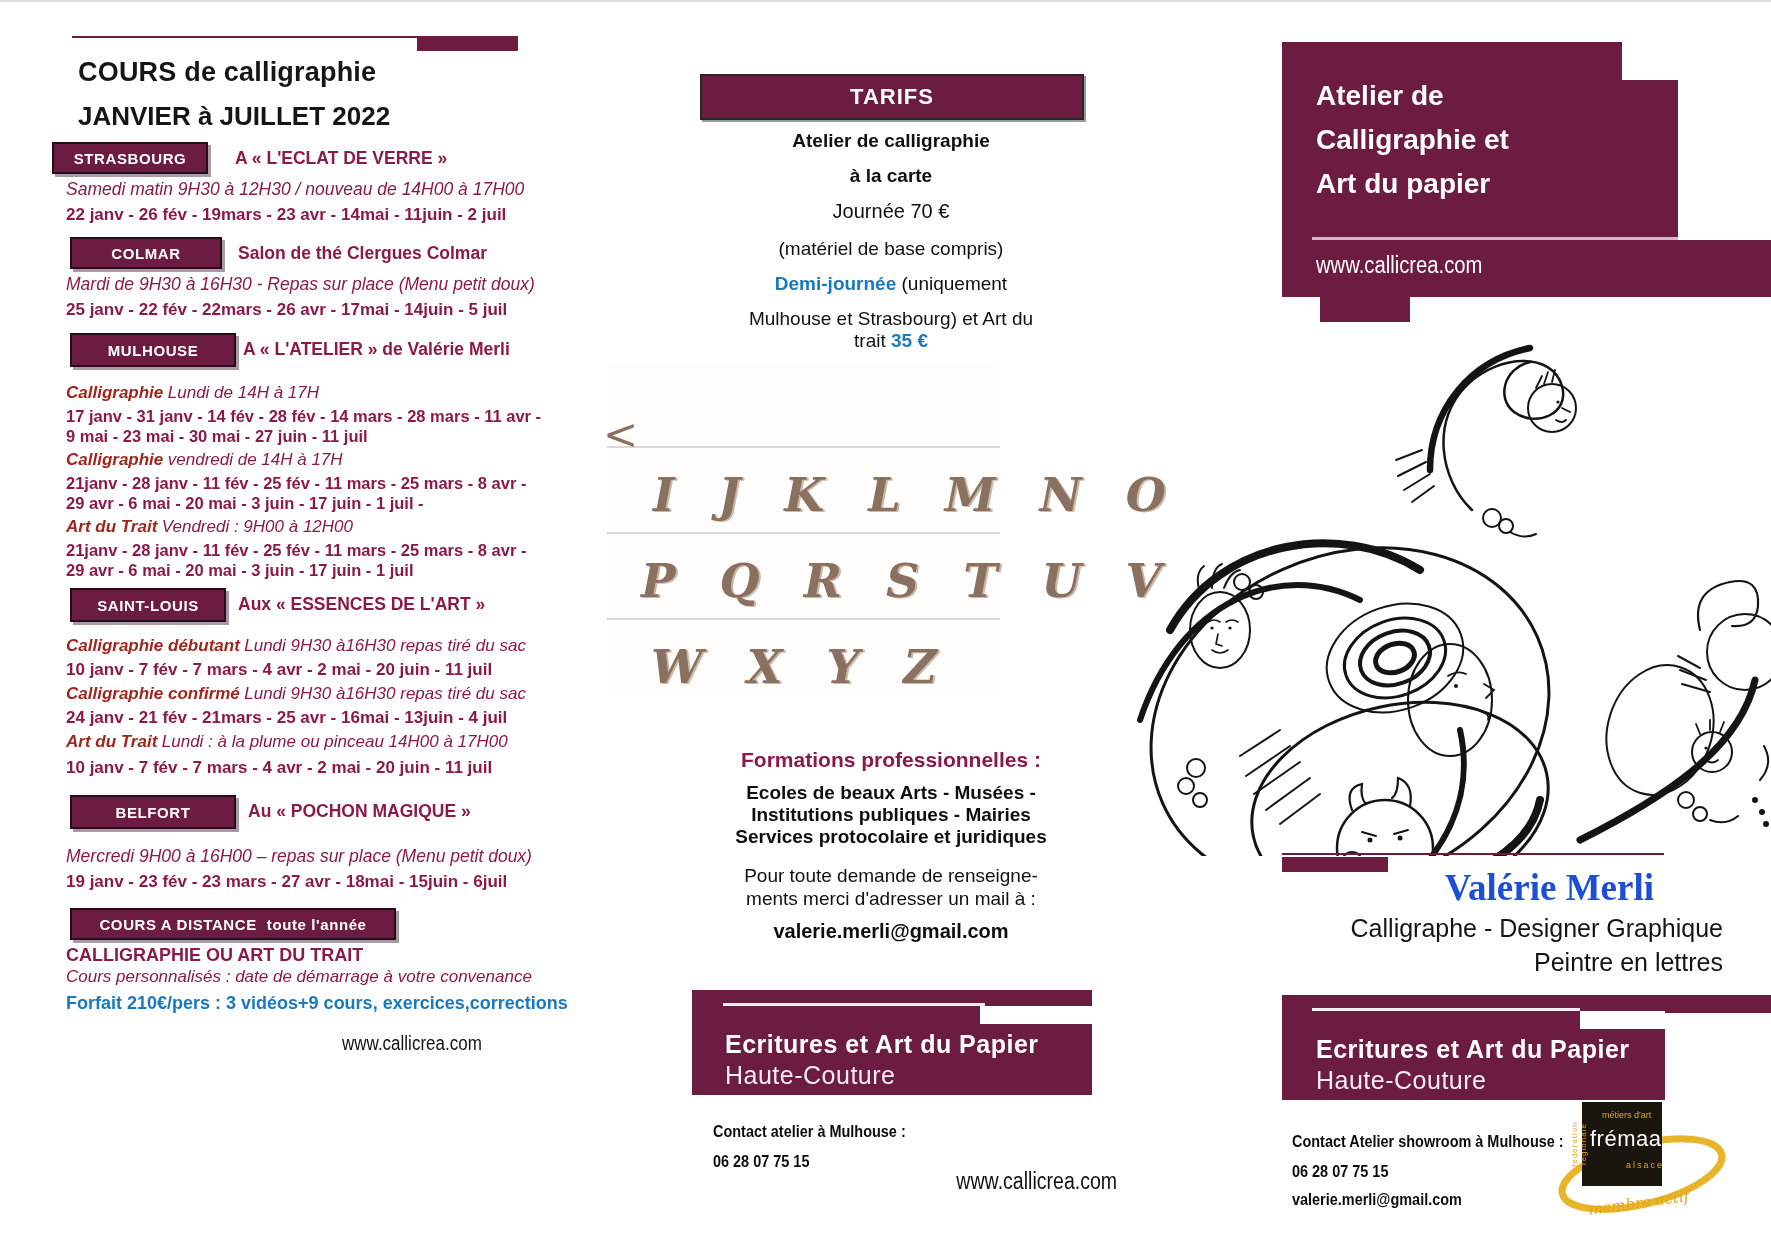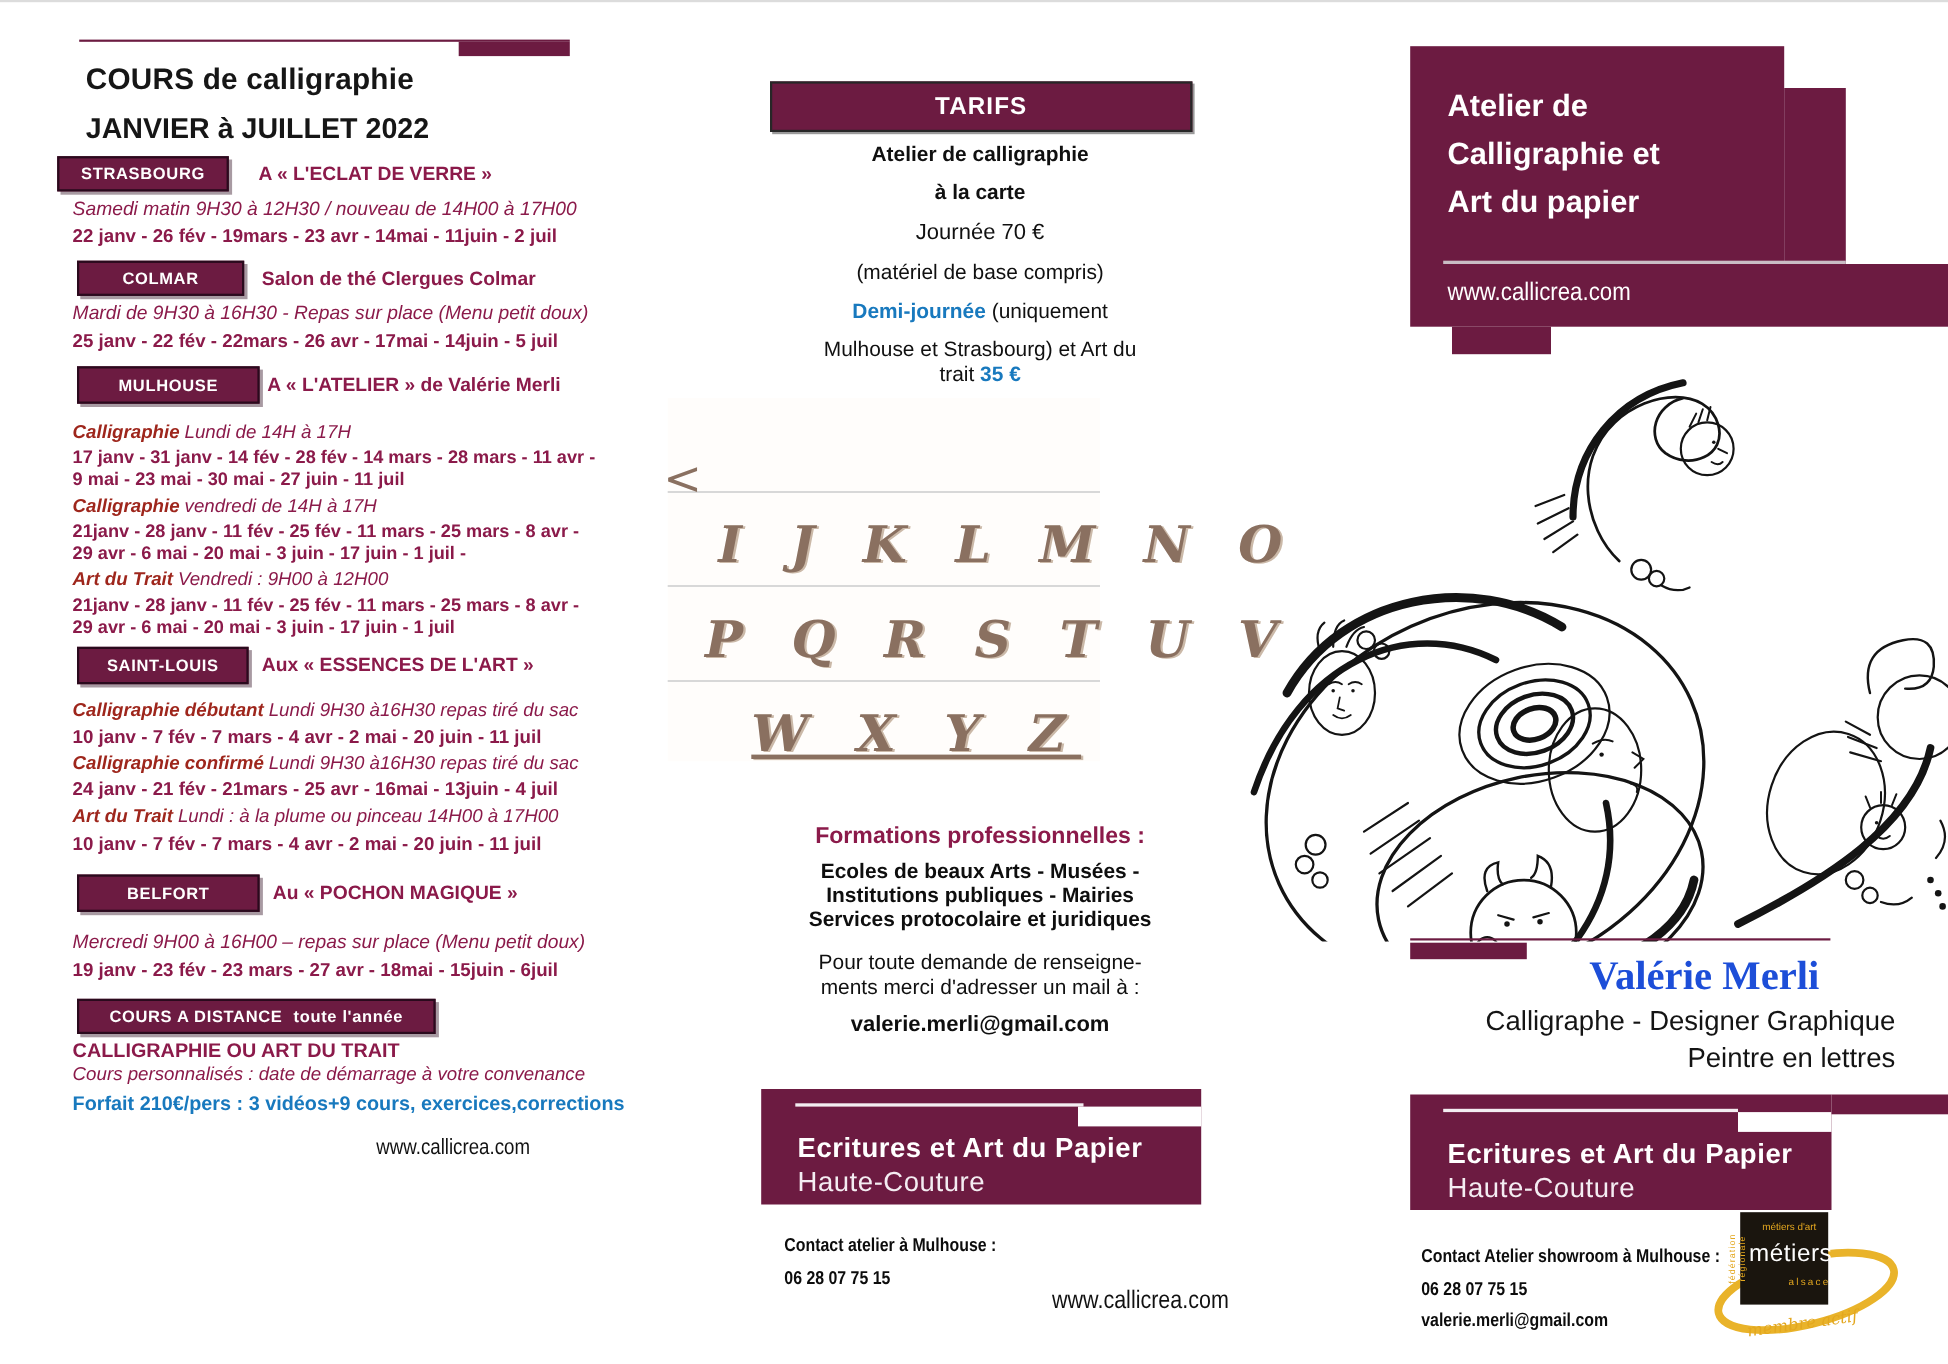--- a/index.html
+++ b/index.html
@@ -190,21 +190,21 @@
   <div class="pl" style="top:108px;">(matériel de base compris)</div>
   <div class="pl" style="top:143px;"><span class="blue">Demi-journée</span><span> (uniquement</span></div>
   <div class="pl" style="top:178px;">Mulhouse et Strasbourg) et Art du</div>
   <div class="pl" style="top:200px;"><span>trait </span><span class="blue">35 €</span></div>
 </div>
 
 <div class="abs alpha-panel">
   <div class="alpha-chevron">&lt;</div>
   <div class="alpha-row" style="left:46px;top:106px;">I J K L M N O</div>
   <div class="alpha-row" style="left:34px;top:192px;">P Q R S T U V</div>
-  <div class="alpha-row" style="left:76px;top:278px;text-decoration:underline;">W X Y Z</div>
+  <div class="alpha-row" style="left:44px;top:278px;">W X Y Z</div>
 </div>
 
 <div class="abs form-title">Formations professionnelles :</div>
 <div class="abs form-lines">Ecoles de beaux Arts - Musées -
 Institutions publiques - Mairies
 Services protocolaire et juridiques</div>
 <div class="abs form-info">Pour toute demande de renseigne-
 ments merci d'adresser un mail à :</div>
 <div class="abs form-email">valerie.merli@gmail.com</div>
 
@@ -312,16 +312,16 @@
 <div class="abs contact" style="left:1292px;top:1162px;">06 28 07 75 15</div>
 <div class="abs contact" style="left:1292px;top:1190px;">valerie.merli@gmail.com</div>
 
 <div class="abs fremaa">
   <svg style="position:absolute;left:0;top:30px;" width="178" height="98" viewBox="0 0 178 98">
     <ellipse cx="92" cy="48" rx="82" ry="30" transform="rotate(-14 92 48)" fill="none" stroke="#E9B32A" stroke-width="7"></ellipse>
   </svg>
   <div class="sq"></div>
   <div class="vtext">fédération régionale</div>
   <div class="mt">métiers d'art</div>
-  <div class="nm">métiers</div>
+  <div class="nm">frémaa</div>
   <div class="al">alsace</div>
   <div class="scr">membre actif</div>
 </div>
 
 </body></html>

